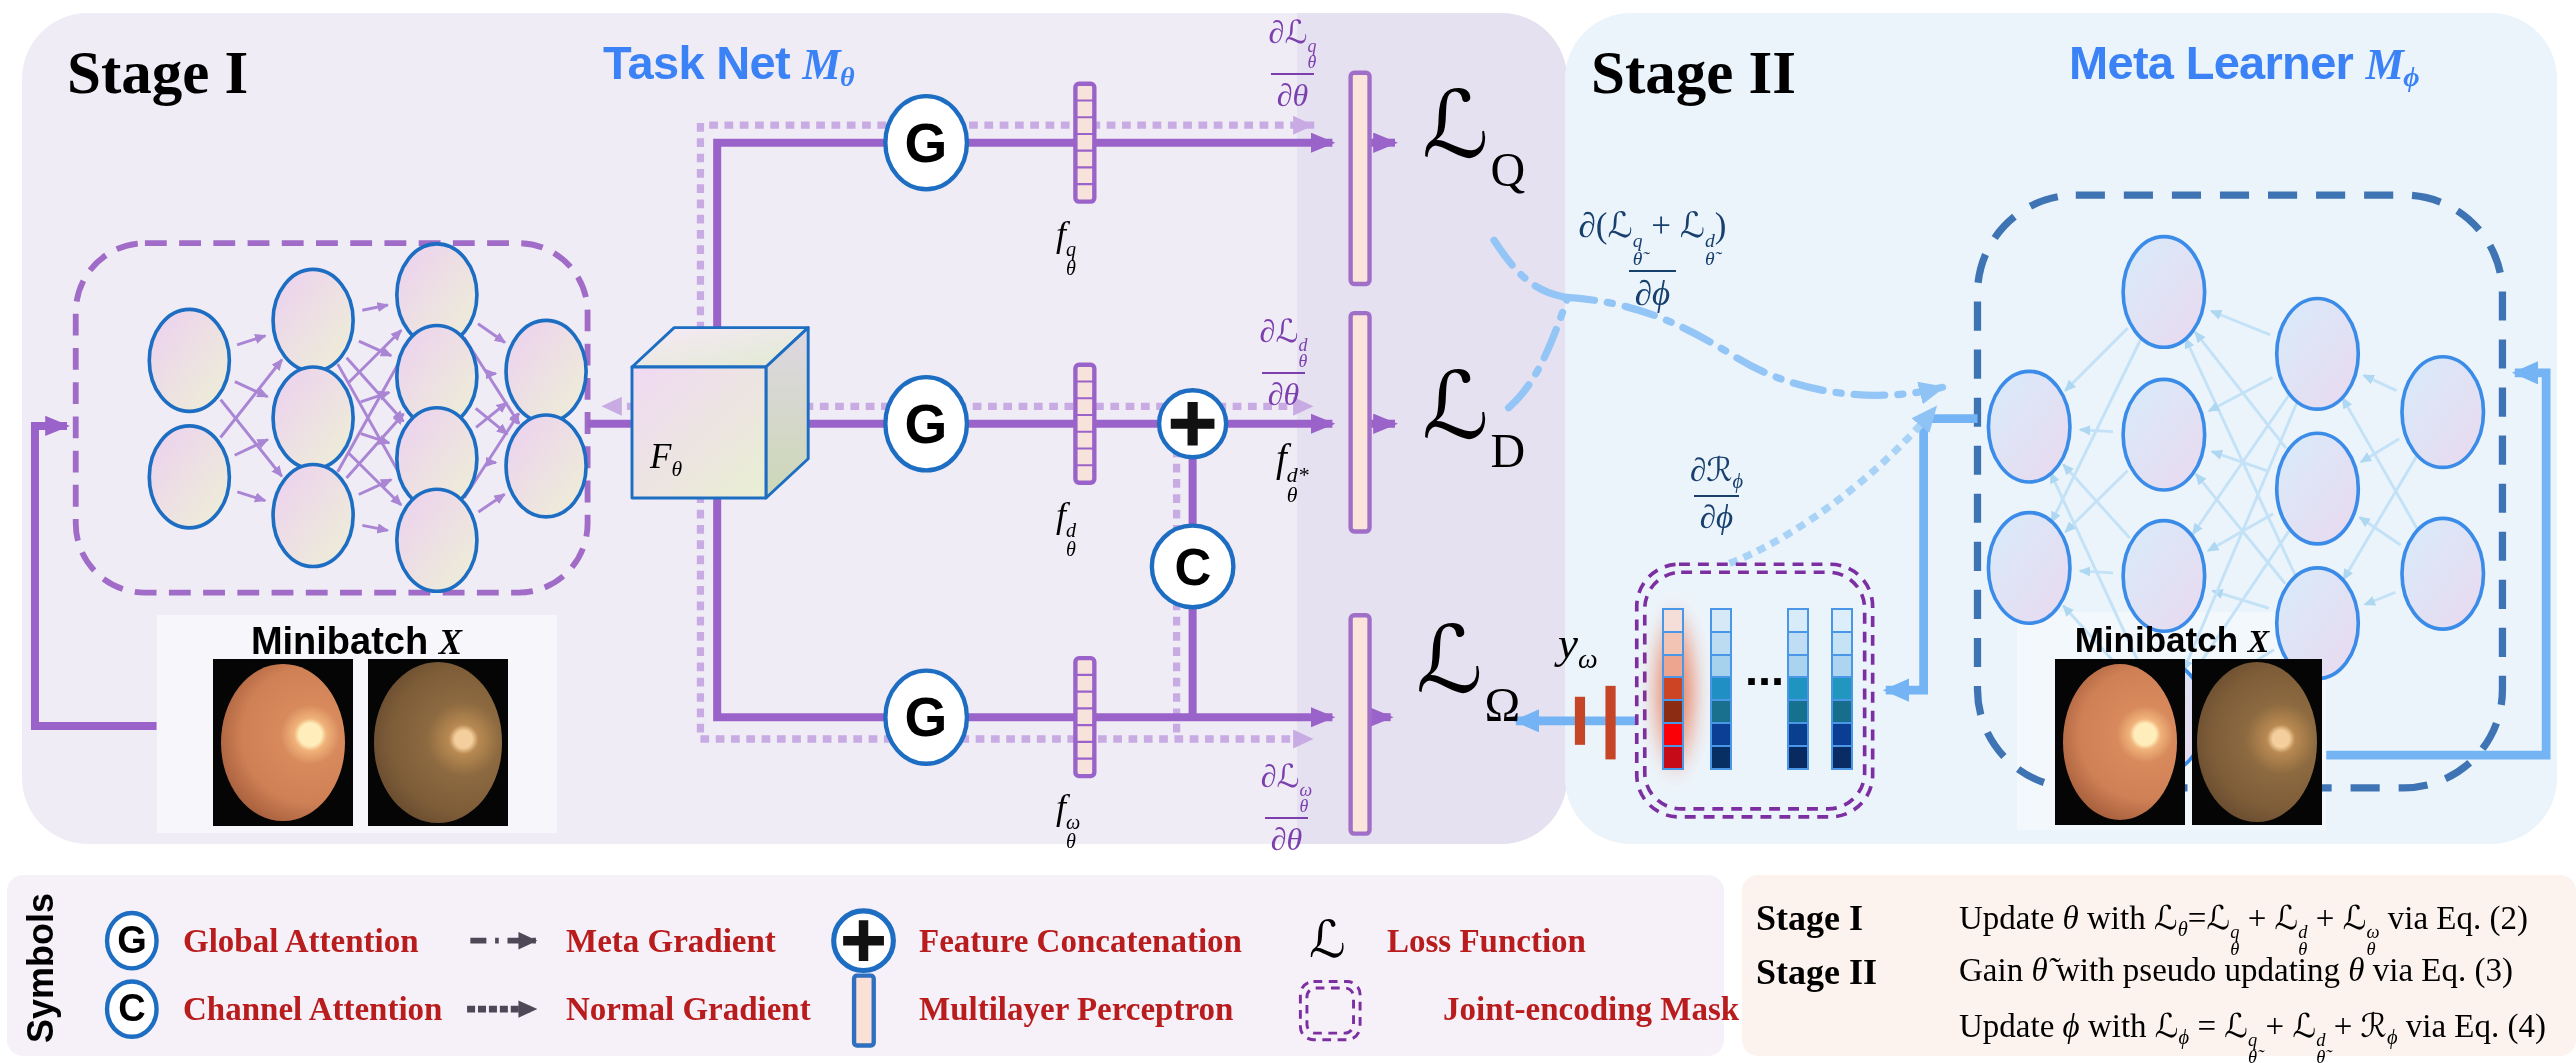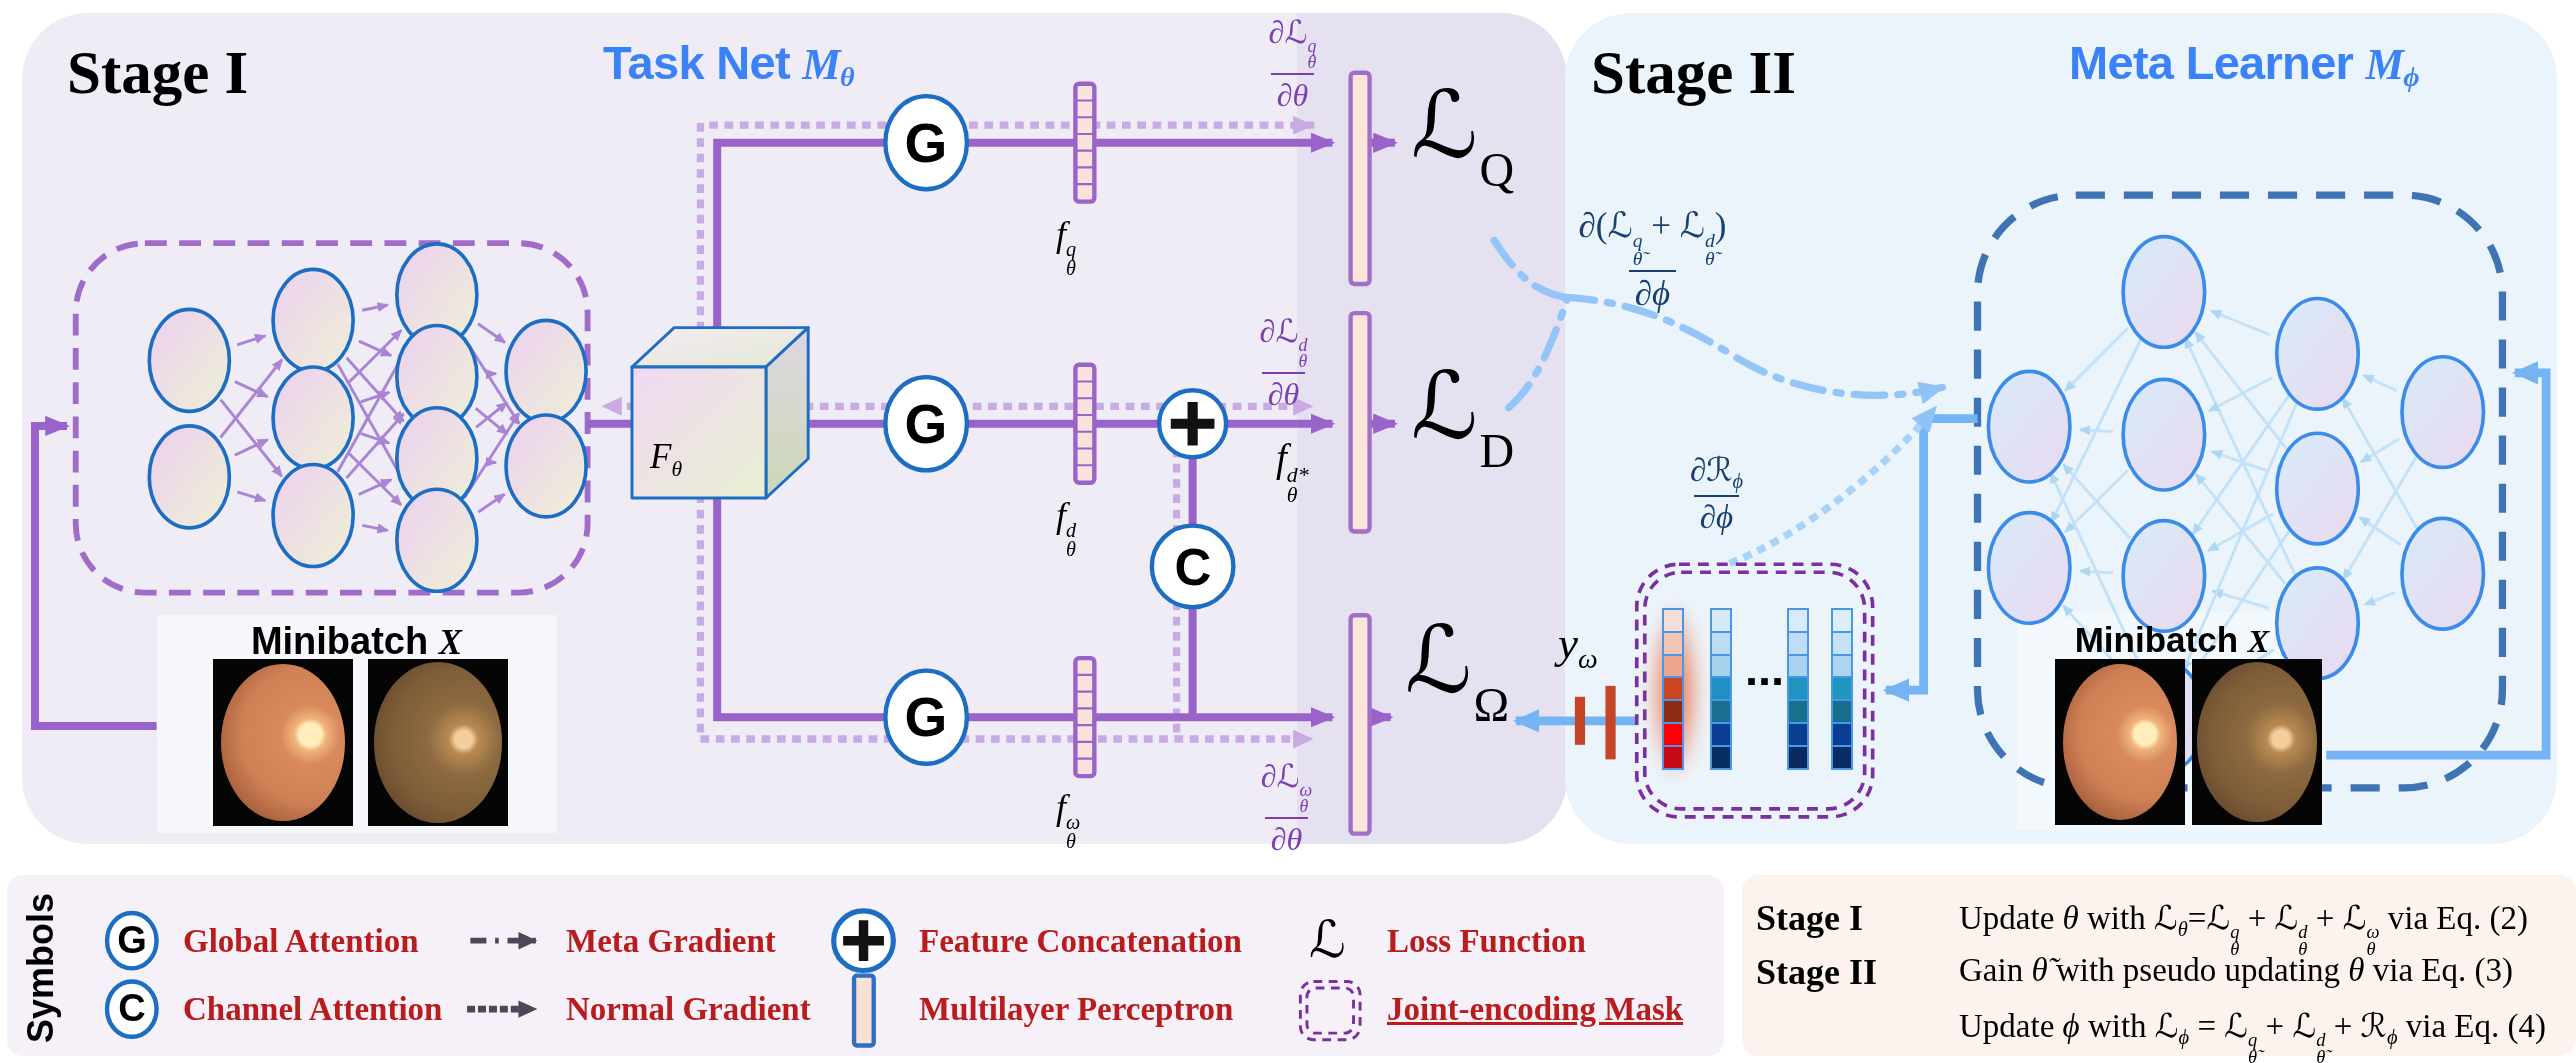--- a/index.html
+++ b/index.html
@@ -24,21 +24,21 @@
   .seg-msub{font-family:"Liberation Serif",serif;font-weight:bold;font-style:italic;font-size:.6em;vertical-align:-.25em;}
   .seg-sub{font-size:.62em;font-style:italic;font-family:"Liberation Serif",serif;vertical-align:-.35em;}
   .seg-scr2{font-family:"DejaVu Sans","DejaVu Serif",serif;}
   .ss{display:inline-flex;flex-direction:column;align-items:flex-start;font-size:.56em;line-height:.92;
       vertical-align:-.5em;font-style:italic;font-family:"Liberation Serif",serif;}
   .frac{position:absolute;z-index:5;text-align:center;font-family:"Liberation Serif",serif;}
   .frac .den{border-top:2.9px solid currentColor;padding:1.5px 5.8px 0;display:inline-block;}
   .frac .num{padding:0 2.9px 2.2px;display:block;}
   .gnode-letter{position:absolute;z-index:6;display:flex;align-items:center;justify-content:center;
       font-weight:bold;color:#000;}
-  .loss-block{position:absolute;z-index:5;font-family:"DejaVu Sans","DejaVu Serif",serif;color:#000;}
+  .loss-block{position:absolute;z-index:5;font-family:"DejaVu Sans","DejaVu Serif",serif;color:#000;margin-left:11px;}
   .loss-main{font-size:93px;line-height:1;}
   .loss-sub{font-family:"Liberation Serif",serif;font-size:48px;vertical-align:-29px;margin-left:1.5px;}
   .flabel{position:absolute;z-index:5;font-family:"Liberation Serif",serif;font-style:italic;font-size:36px;color:#000;}
   .mask-col{position:absolute;z-index:5;width:22px;display:flex;flex-direction:column;}
   .mask-col .cell{height:25px;border:2.2px solid #4a97e8;box-sizing:border-box;margin-top:-2.2px;}
   .mask-col .cell:first-child{margin-top:0;}
   .fundus{position:absolute;z-index:4;background:#050505;overflow:hidden;}
   .fundus .ball{position:absolute;border-radius:50%;}
   .legend-label{position:absolute;z-index:5;font-family:"Liberation Serif",serif;font-weight:bold;font-size:33px;color:#b91c1c;line-height:38px;}
   .eq-row{position:absolute;z-index:5;font-family:"Liberation Serif",serif;font-size:33px;color:#000;}
@@ -418,21 +418,21 @@
 <div class="gnode-letter" style="left:107px;top:913px;width:50px;height:55px;font-size:38px;">G</div>
 <div class="gnode-letter" style="left:107px;top:981px;width:50px;height:55px;font-size:38px;">C</div>
 <div class="legend-label" style="left:183px;top:922px;">Global Attention</div>
 <div class="legend-label" style="left:183px;top:990px;">Channel Attention</div>
 <div class="legend-label" style="left:566px;top:922px;">Meta Gradient</div>
 <div class="legend-label" style="left:566px;top:990px;">Normal Gradient</div>
 <div class="legend-label" style="left:919px;top:922px;">Feature Concatenation</div>
 <div class="legend-label" style="left:919px;top:990px;">Multilayer Perceptron</div>
 <div class="lbl" style="left:1309px;top:910px;font-family:'DejaVu Sans',serif;font-size:51px;z-index:5;">ℒ</div>
 <div class="legend-label" style="left:1387px;top:922px;">Loss Function</div>
-<div class="legend-label" style="left:1387px;top:990px;text-decoration:underline;">Joint-encoding Mask</div>
+<div class="legend-label" style="left:1443px;top:990px;">Joint-encoding Mask</div>
 
 <div class="eq-label" style="left:1756px;top:897px;">Stage I</div>
 <div class="eq-row" style="left:1959px;top:898px;"><span class="seg-n">Update </span><span class="seg-i">θ</span><span class="seg-n"> with </span><span class="seg-scr2">ℒ</span><span class="seg-sub">θ</span><span class="seg-n">=</span><span class="seg-scr2">ℒ</span><span class="ss">
       <span>q</span>
       <span>θ</span>
     </span><span class="seg-n"> + </span><span class="seg-scr2">ℒ</span><span class="ss">
       <span>d</span>
       <span>θ</span>
     </span><span class="seg-n"> + </span><span class="seg-scr2">ℒ</span><span class="ss">
       <span>ω</span>

